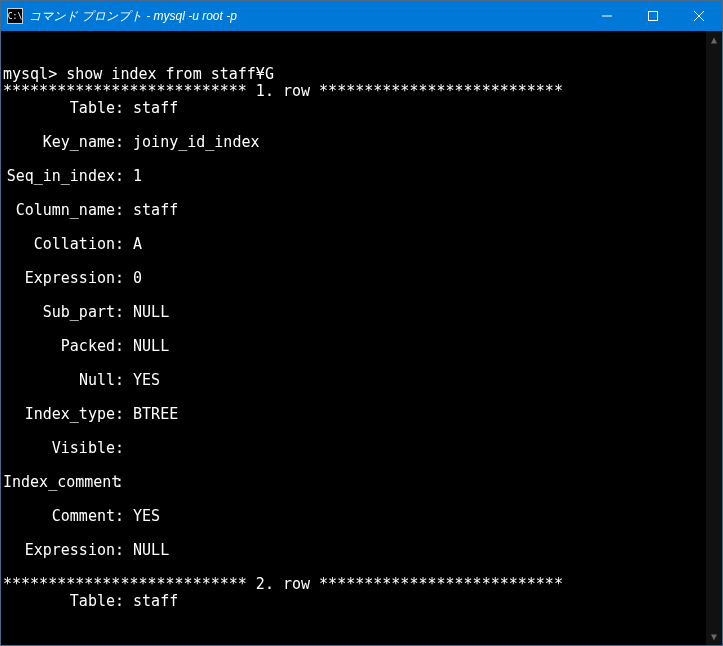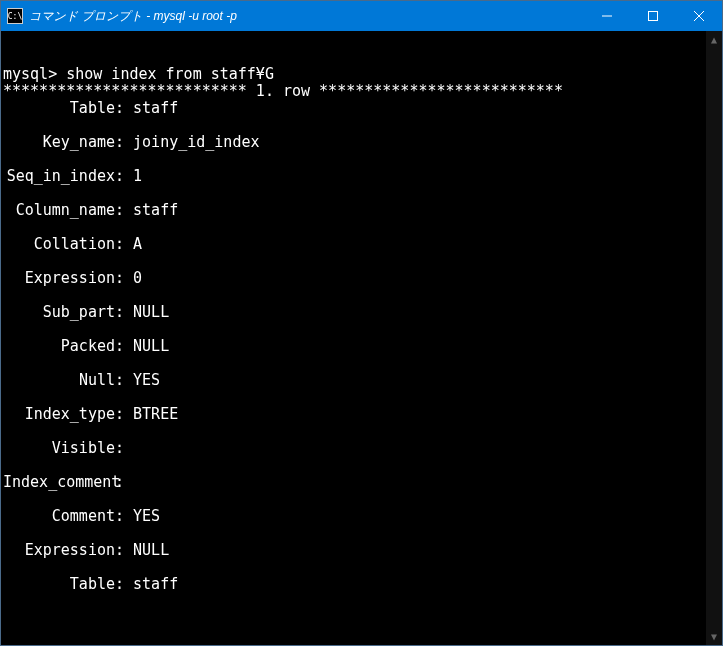--- a/index.html
+++ b/index.html
@@ -121,20 +121,21 @@
 <span class="kv"><span class="k">Collation</span>: <span>A</span></span>
 <span class="kv"><span class="k">Expression</span>: <span>0</span></span>
 <span class="kv"><span class="k">Sub_part</span>: <span>NULL</span></span>
 <span class="kv"><span class="k">Packed</span>: <span>NULL</span></span>
 <span class="kv"><span class="k">Null</span>: <span>YES</span></span>
 <span class="kv"><span class="k">Index_type</span>: <span>BTREE</span></span>
 <span class="kv"><span class="k">Visible</span>: <span></span></span>
 <span class="kv"><span class="k">Index_comment</span>: <span></span></span>
 <span class="kv"><span class="k">Comment</span>: <span>YES</span></span>
 <span class="kv"><span class="k">Expression</span>: <span>NULL</span></span>
+<span>*************************** 2. row ***************************</span>
 <span class="kv"><span class="k">Table</span>: <span>staff</span></span>
 
 
 
 
 
 
 
 
 

